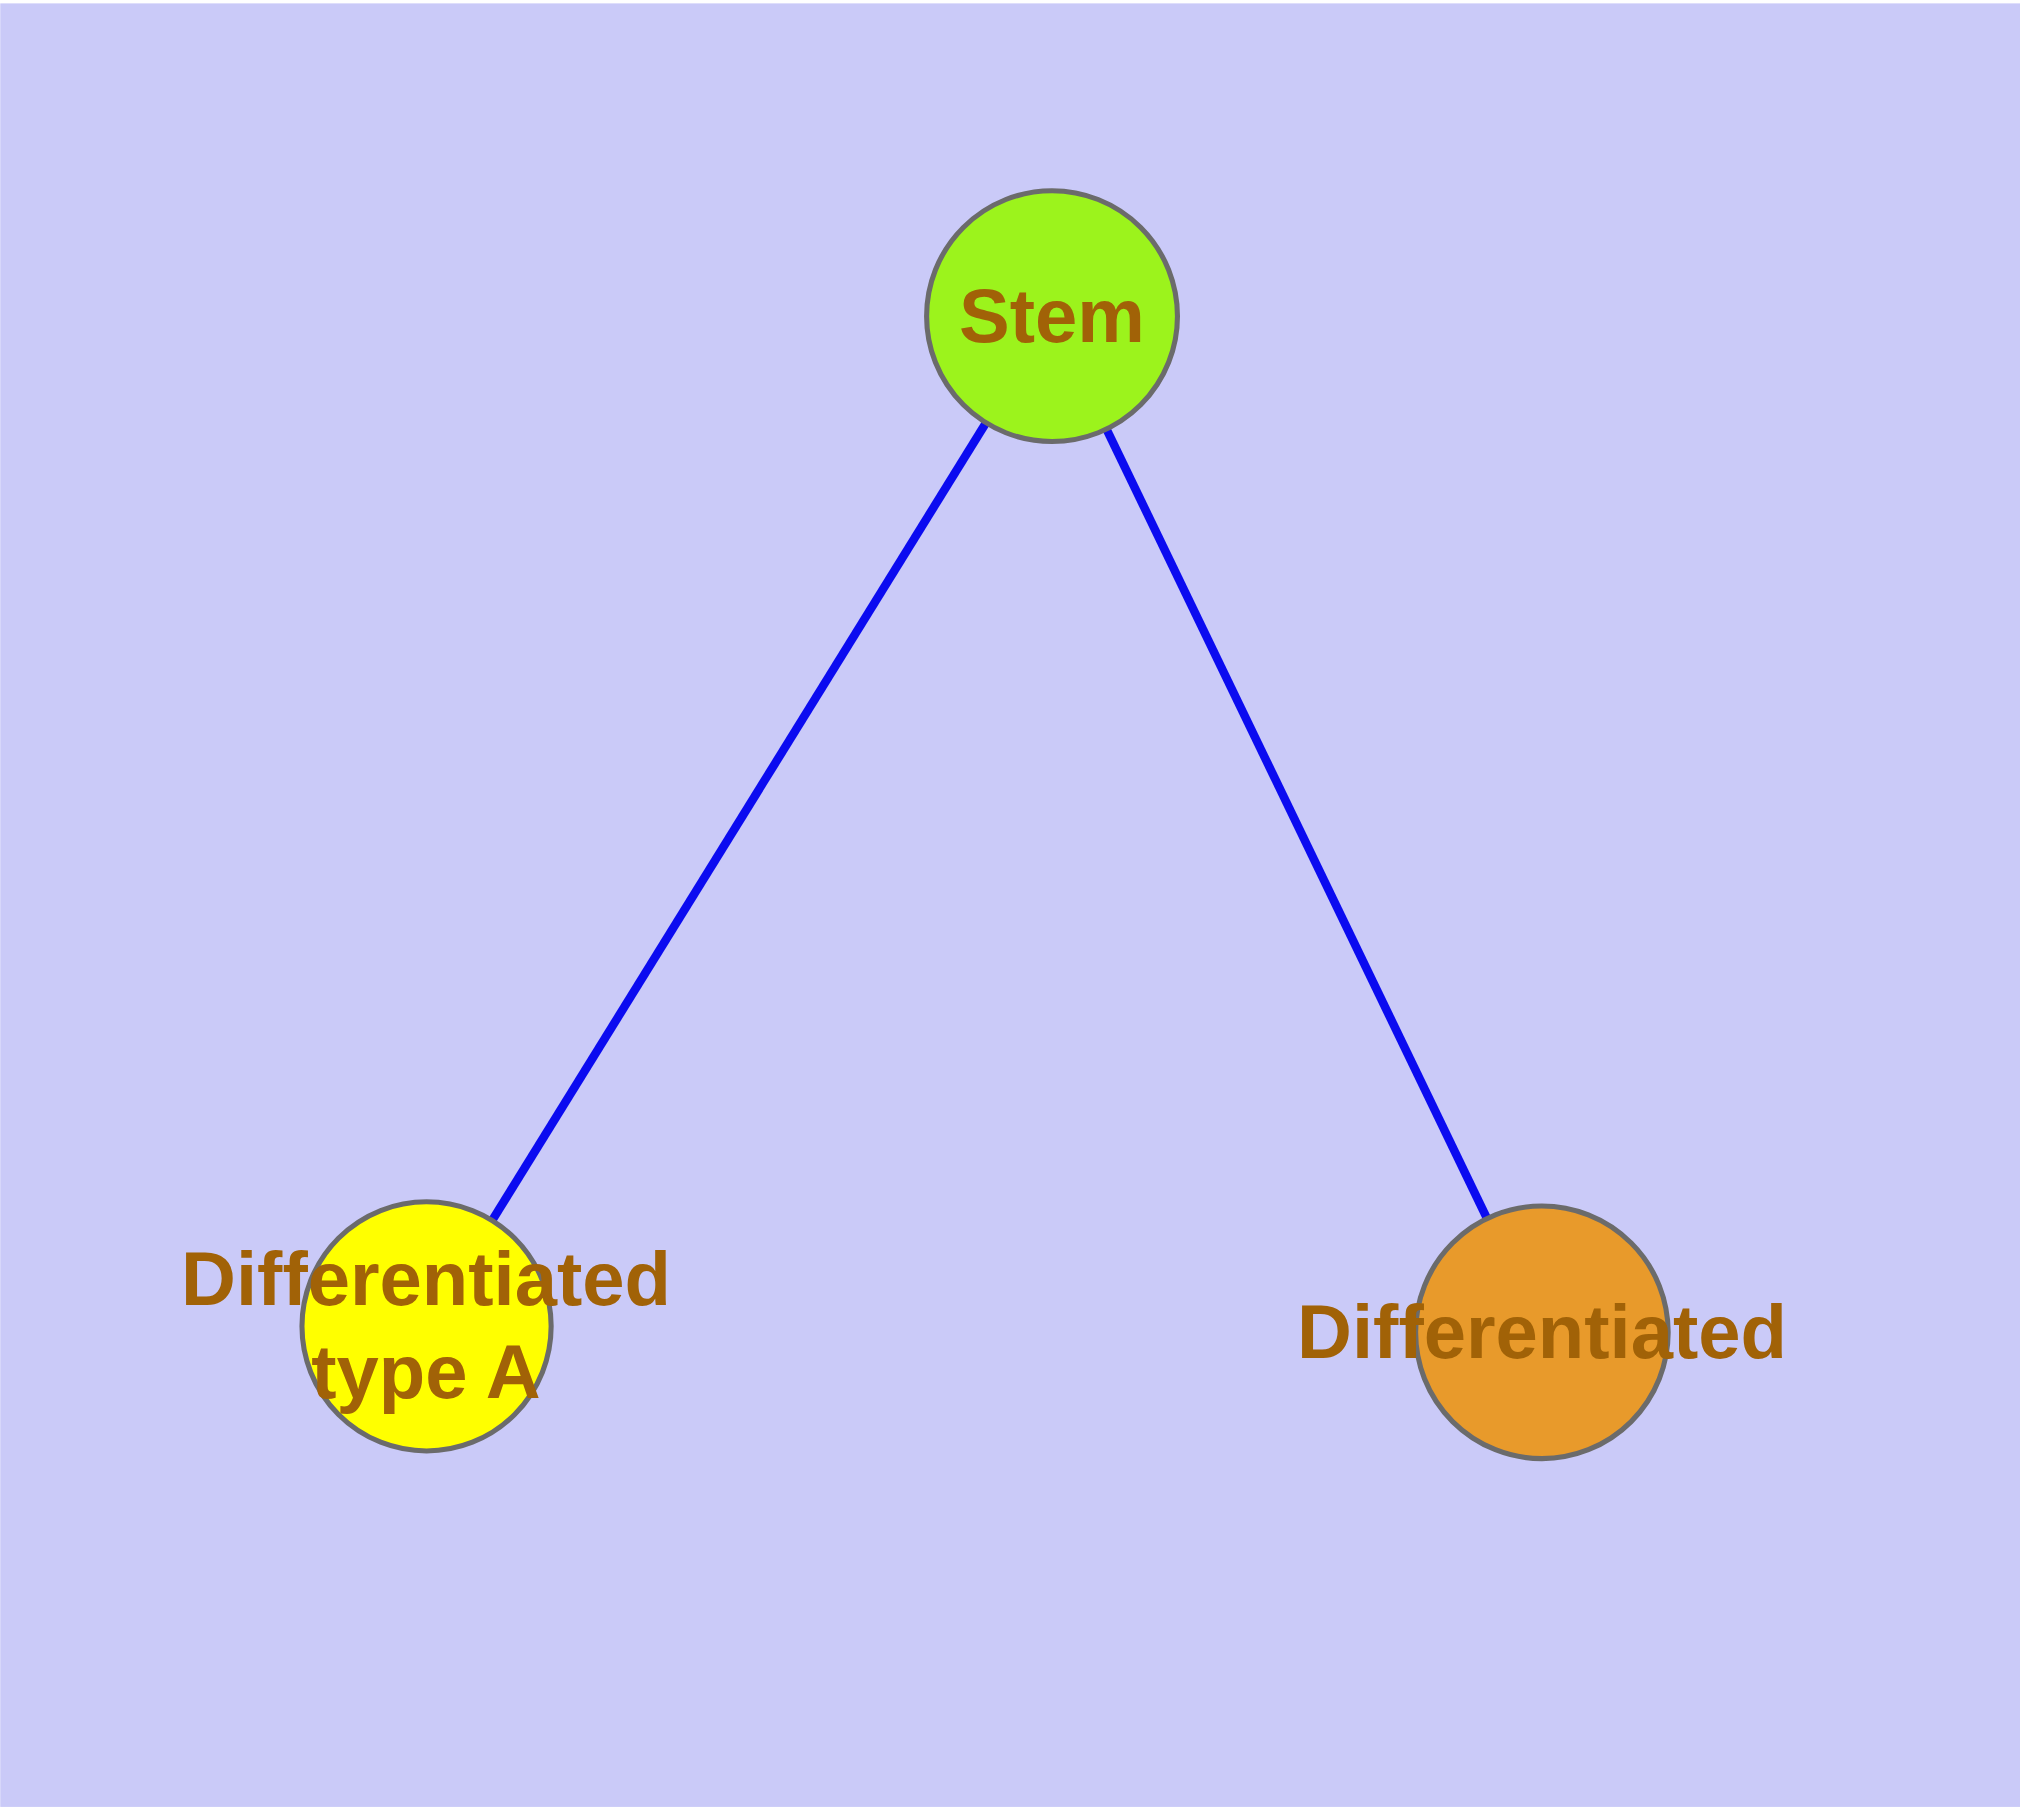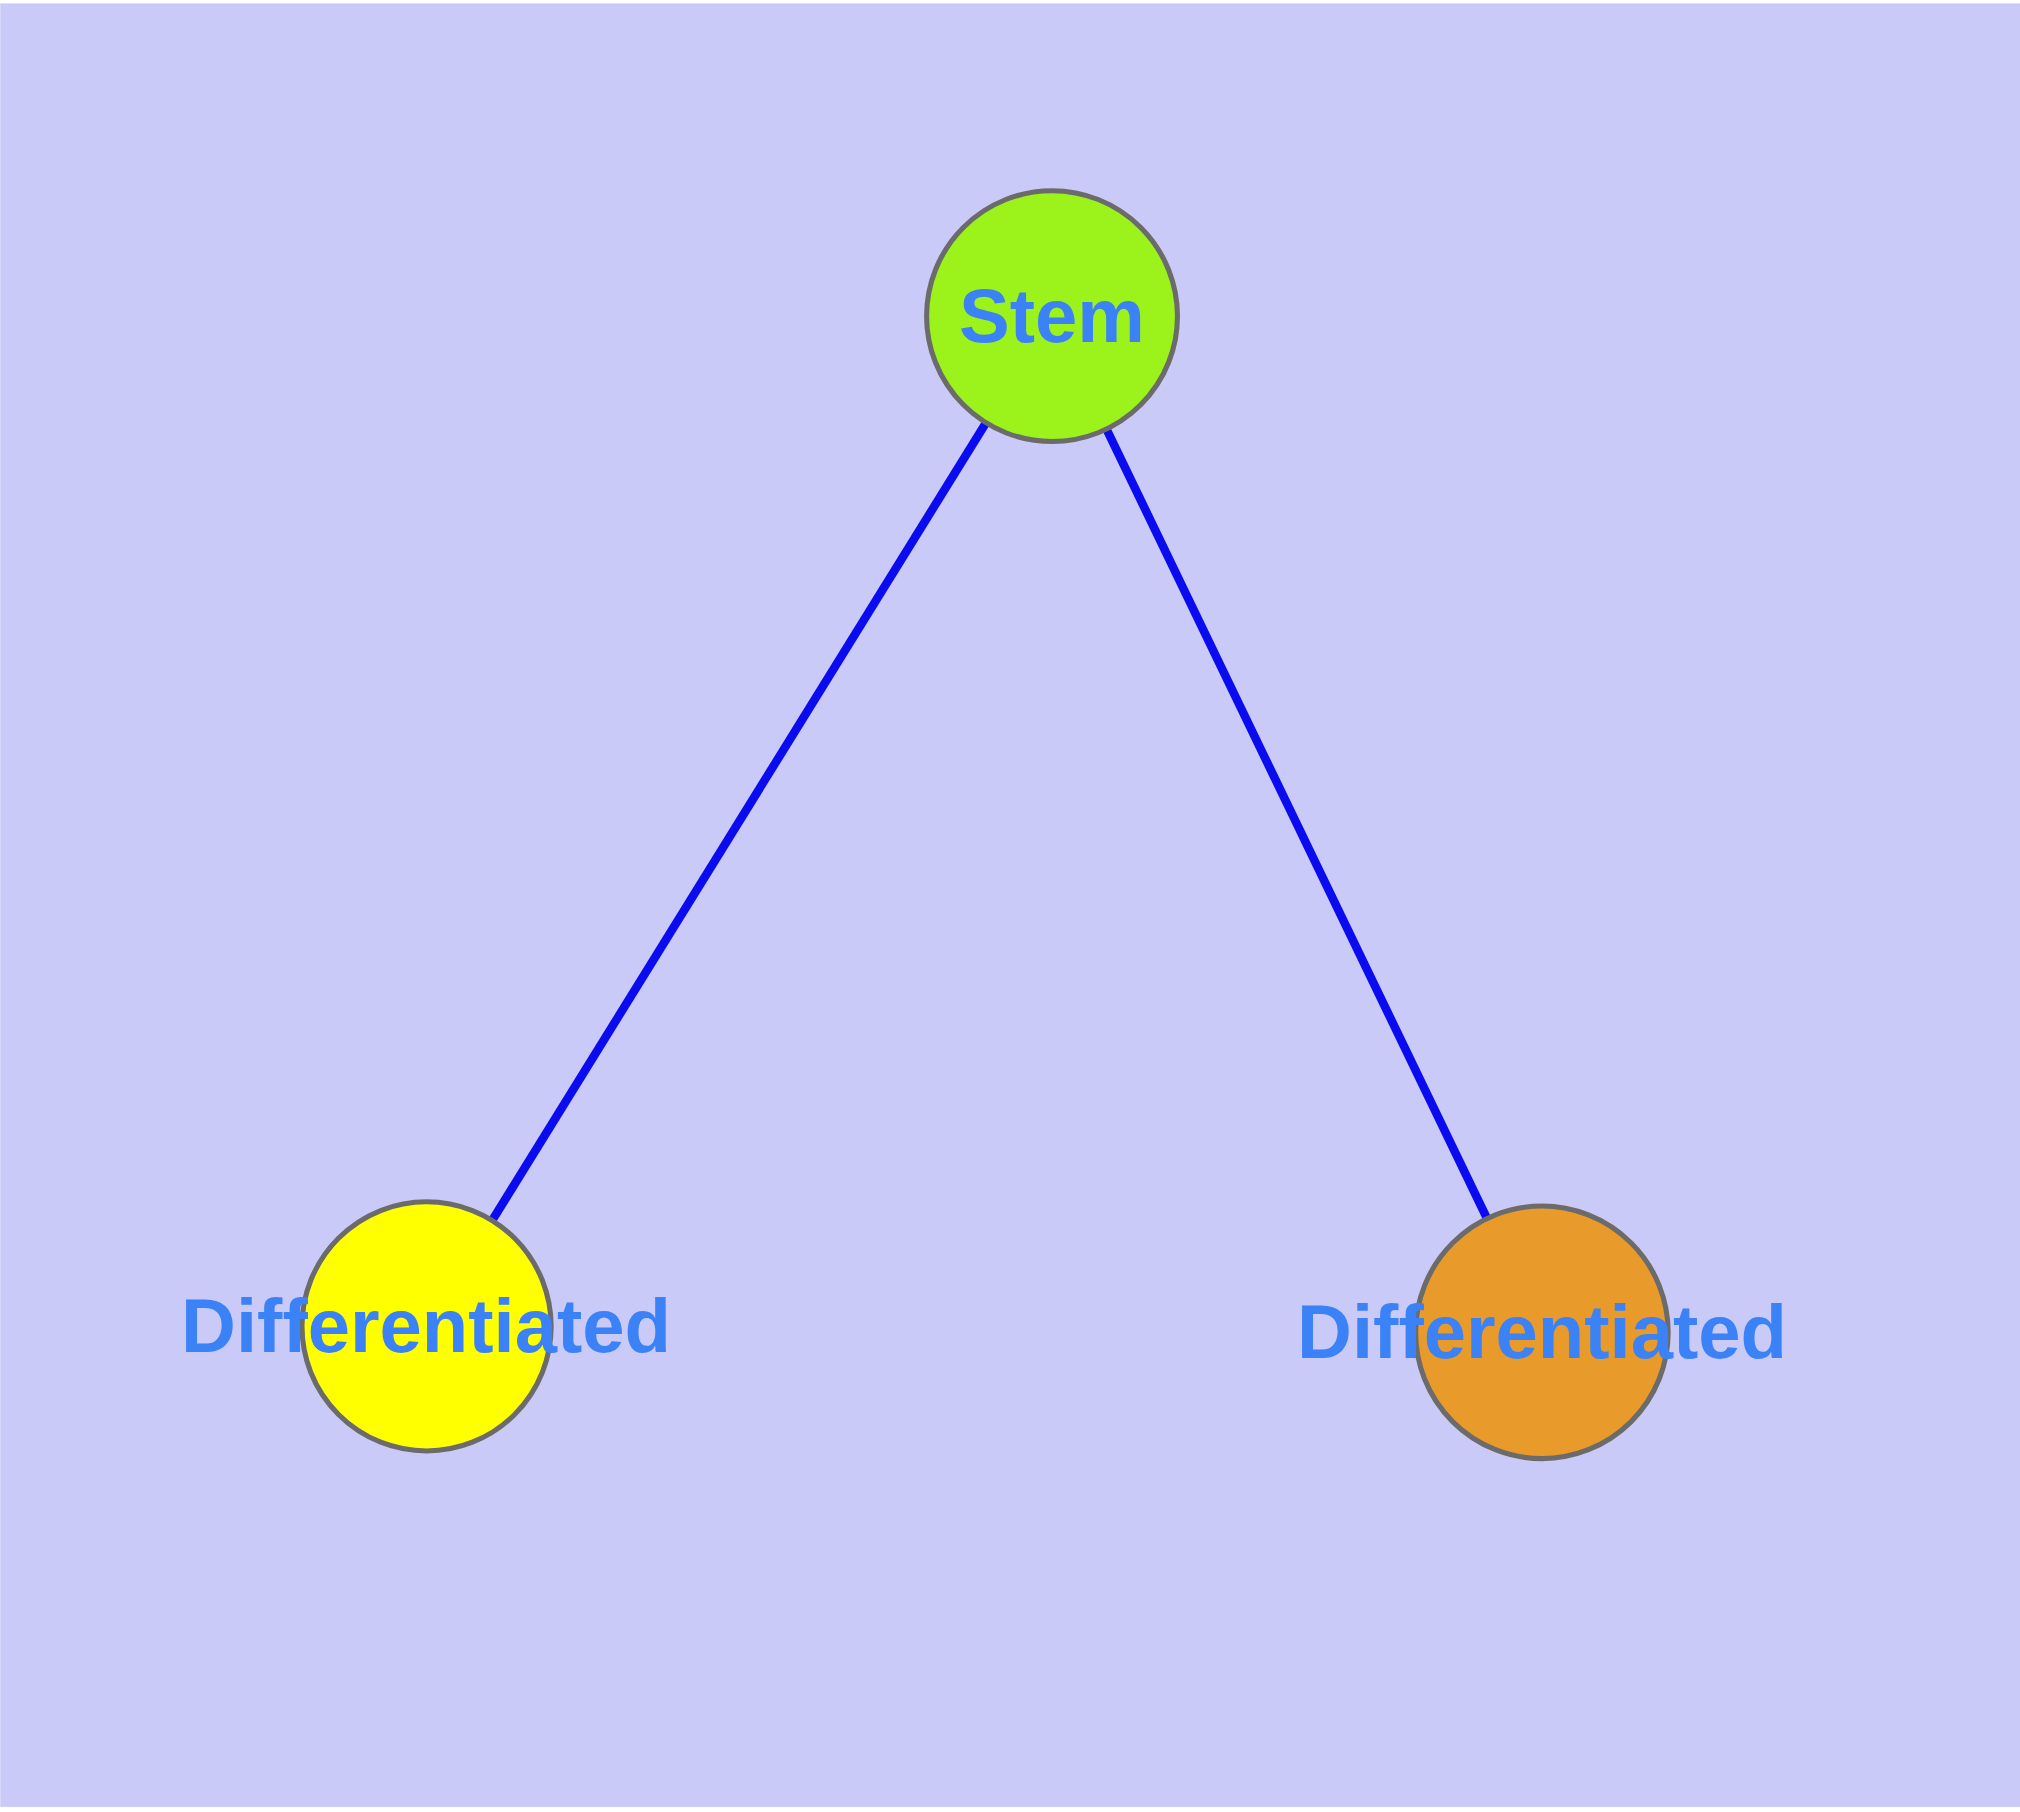--- a/index.html
+++ b/index.html
@@ -26,21 +26,21 @@
     stroke-width: 10;
     fill: none;
   }
   .nodes circle {
     stroke-width: 6;
   }
   .node-label {
     position: absolute;
     transform: translate(-50%, -50%);
     text-align: center;
-    color: #3b82f6;
+    color: #a16207;
     font-weight: bold;
     font-size: 76px;
     line-height: 1.22;
     white-space: nowrap;
     letter-spacing: 0px;
   }
 </style>
 </head>
 <body>
 
@@ -61,20 +61,21 @@
       <circle cx="1819" cy="1572" r="149" fill="#E89A2B"></circle>
     </g>
   </svg>
 
   <div class="node-label" style="left:1052px; top:316px;">
     <div>Stem</div>
   </div>
 
   <div class="node-label" style="left:426px; top:1326px;">
     <div>Differentiated</div>
+    <div>type A</div>
   </div>
 
   <div class="node-label" style="left:1542px; top:1332px;">
     <div>Differentiated</div>
   </div>
 
 </div>
 
 
 </body></html>

